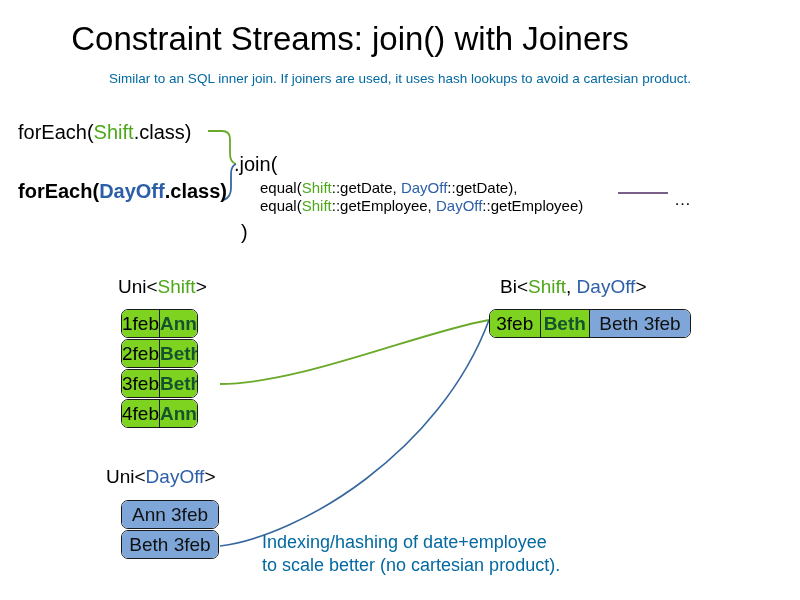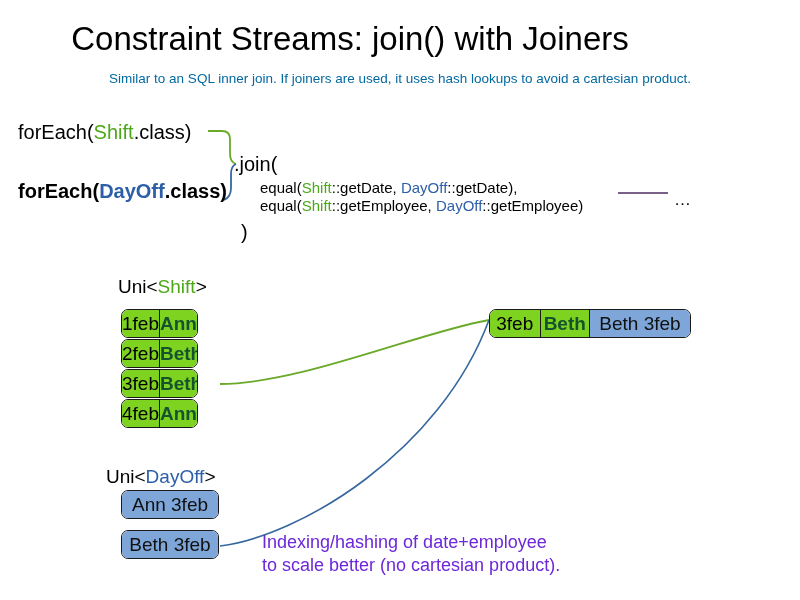--- a/index.html
+++ b/index.html
@@ -134,37 +134,37 @@
   .shift-row .cell-date { width: 48px; }
   .shift-row .cell-name { width: 50px; }
   .shift-row-1 { top: 309px; }
   .shift-row-2 { top: 339px; }
   .shift-row-3 { top: 369px; }
   .shift-row-4 { top: 399px; }
 
   
   .dayoff-row { left: 121px; width: 98px; }
   .dayoff-row .cell-full { width: 100%; }
-  .dayoff-row-1 { top: 490px; }
+  .dayoff-row-1 { top: 500px; }
   .dayoff-row-2 { top: 530px; }
 
   
   .bi-row { left: 489px; top: 309px; width: 202px; }
   .bi-row .cell-date { width: 50px; }
   .bi-row .cell-name { width: 50px; }
   .bi-row .cell-pair { width: 102px; }
 
   
   .annotation {
     position: absolute;
     left: 262px;
     top: 531px;
     font-size: 18px;
     line-height: 23px;
-    color: #6d28d9;
+    color: #0369a1;
     white-space: nowrap;
   }
   .annotation .ann-l2 { display: block; }
 </style>
 </head>
 <body>
 
 <div id="slide">
 
   <div class="title">Constraint Streams: join() with Joiners</div>
@@ -230,20 +230,23 @@
     <span>Uni&lt;</span><span class="tok-dayoff">DayOff</span><span>&gt;</span>
   </div>
 
   <div class="fact-row dayoff-row dayoff-row-1">
     <div class="cell cell-blue cell-full txt-dark">Ann 3feb</div>
   </div>
   <div class="fact-row dayoff-row dayoff-row-2">
     <div class="cell cell-blue cell-full txt-dark">Beth 3feb</div>
   </div>
 
+  <div class="stream-label label-bi">
+    <span>Bi&lt;</span><span class="tok-shift">Shift</span><span>, </span><span class="tok-dayoff">DayOff</span><span>&gt;</span>
+  </div>
 
   <div class="fact-row bi-row">
     <div class="cell cell-green cell-date txt-date">3feb</div>
     <div class="cell cell-green cell-sep cell-name txt-name">Beth</div>
     <div class="cell cell-blue cell-sep cell-pair txt-dark">Beth 3feb</div>
   </div>
 
   <div class="annotation">
     <span>Indexing/hashing of date+employee</span>
     <span class="ann-l2">to scale better (no cartesian product).</span>

